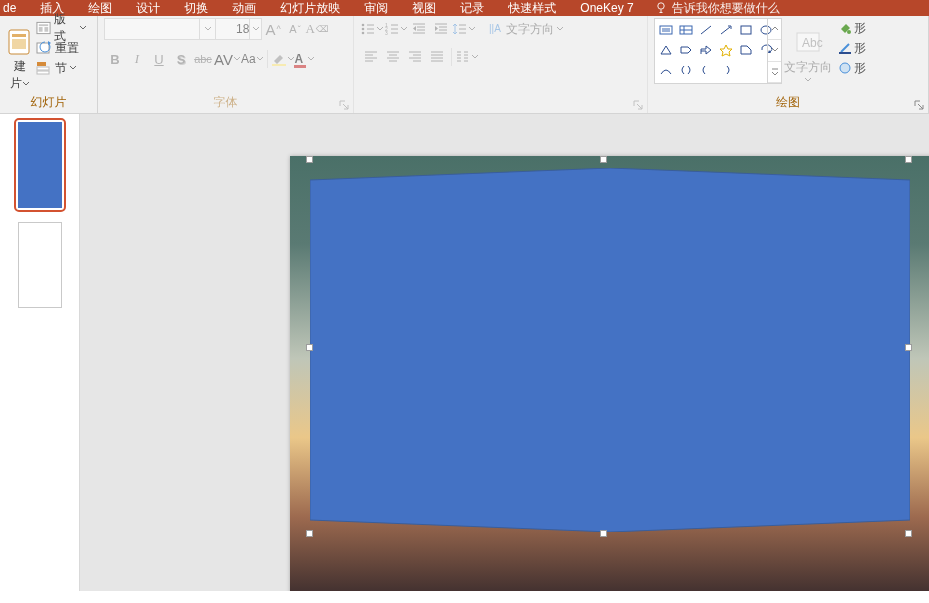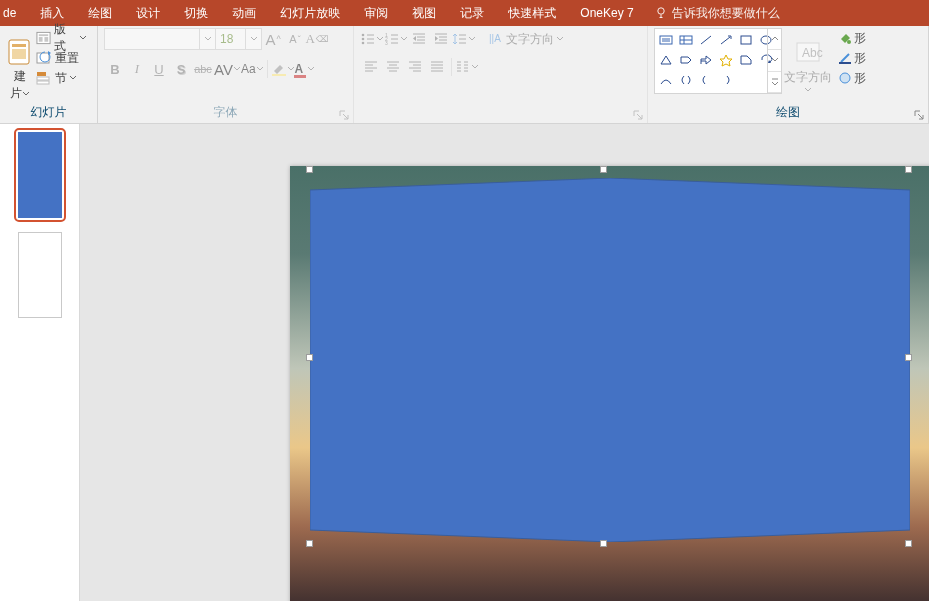--- a/index.html
+++ b/index.html
@@ -1,40 +1,40 @@
 <!DOCTYPE html>
 <html><head>
 <meta charset="utf-8">
 <style>
   * { box-sizing: border-box; margin: 0; padding: 0; }
   body { font-family: "Microsoft YaHei", Arial, sans-serif; font-size: 12px; background: #fff; overflow: hidden; width: 929px; height: 603px; }
 
-  .tabbar { background: #b7472a; height: 26px; display: flex; align-items: center; padding: 0 0 0 0; color: #fff; }
+  .tabbar { background: #b7472a; height: 16px; display: flex; align-items: center; padding: 0 0 0 0; color: #fff; }
   .tabbar .tab { padding: 0 12px; height: 28px; display:flex; align-items:center; cursor:pointer; font-size:12px; }
   .tabbar .tell { display:flex; align-items:center; margin-left:8px; font-size:12px; opacity:.9;}
   .tabbar .tell svg { margin-right:4px; }
 
   .ribbon { background: #f1f1f1; border-bottom:1px solid #d4d4d4; height:98px; display:flex; }
   .group { border-right:1px solid #d4d4d4; display:flex; flex-direction:column; height:98px; }
   .group .body { flex:1; display:flex; padding:2px 6px 0 6px; }
-  .group .label { text-align:center; font-size:12px; color:#0c4a6e; padding:1px 0 3px; }
+  .group .label { text-align:center; font-size:12px; color:#a16207; padding:1px 0 3px; }
 
   
   .g1col1 { display:flex; flex-direction:column; align-items:center; width:30px; }
   .g1col1 .bigicon { width:28px; height:40px; display:flex; flex-direction:column; align-items:center; justify-content:flex-end; }
   .g1row { display:flex; align-items:center; height:20px; padding:0 2px; color:#444; }
   .g1row svg { margin-right:3px; }
   .g1col2 { display:flex; flex-direction:column; width:62px; }
 
   
   .fontrow1 { display:flex; align-items:center; }
   .fontname { width:112px; height:22px; border:1px solid #c6c6c6; background:#fff; position:relative; }
   .fontname .dd { position:absolute; right:0; top:0; width:16px; height:20px; border-left:1px solid #c6c6c6; display:flex; align-items:center; justify-content:center; }
   .fontsize { width:46px; height:22px; border:1px solid #c6c6c6; border-left:none; background:#fff; display:flex; align-items:center; }
-  .fontsize span.val { flex:1; padding-left:4px; color:#4d7c0f; }
+  .fontsize span.val { flex:1; padding-left:4px; color:#000000;margin-left:16px; }
   .fontsize .dd { width:16px; height:20px; border-left:1px solid #c6c6c6; display:flex; align-items:center; justify-content:center; }
   .btnrow { display:flex; align-items:center; margin-top:6px; margin-bottom: 4px; height:26px; }
   .ibtn { width:22px; height:22px; display:flex; align-items:center; justify-content:center; color:#6a6a6a; font-size:13px; }
   .ibtn small{font-size:9px; margin-left:1px;}
   .splitbtn { display:flex; align-items:center; height:22px; }
   .tri { width:8px; display:flex; align-items:center; justify-content:center; }
 
   
   .pararow { display:flex; align-items:center; height:22px; }
   .paragrid { display:flex; flex-direction:column; }

